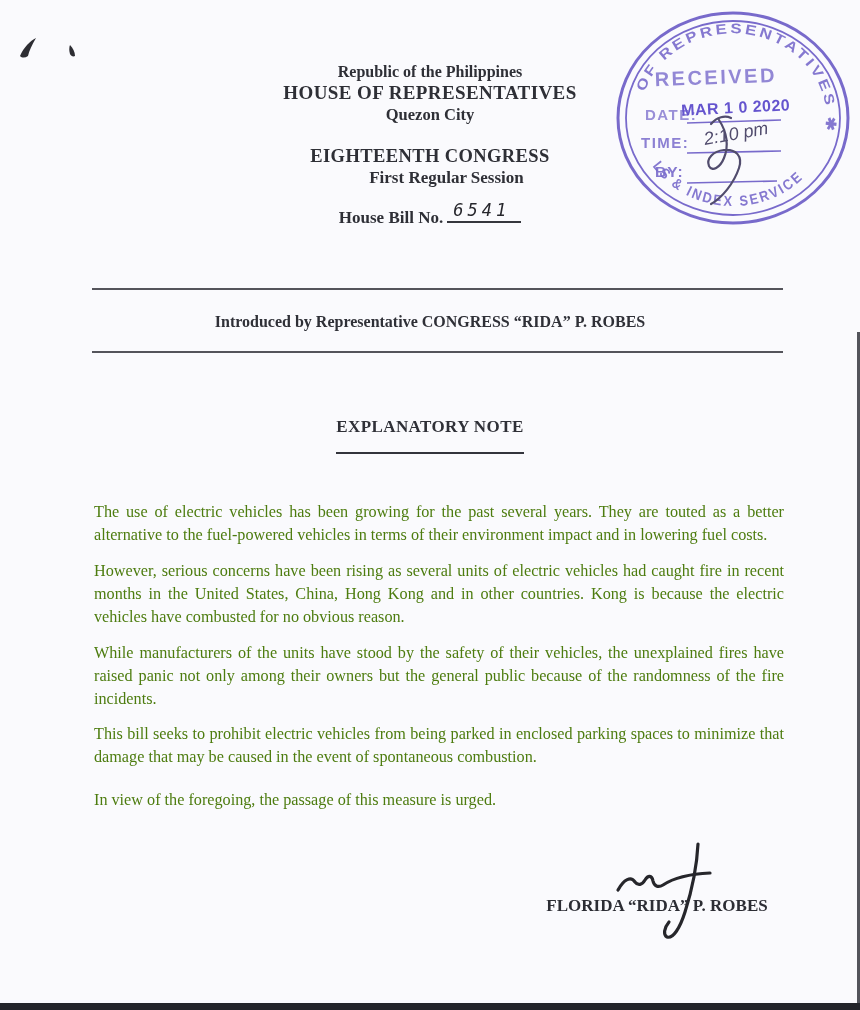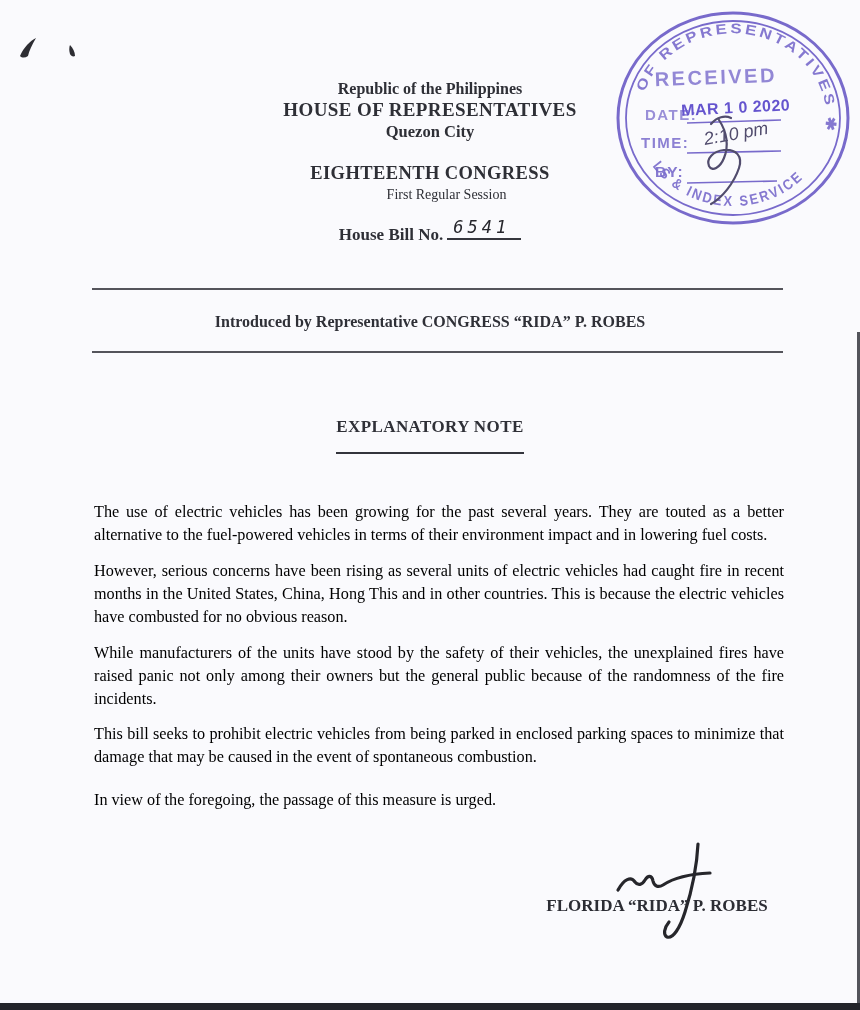--- a/index.html
+++ b/index.html
@@ -1,47 +1,47 @@
 <!DOCTYPE html>
 <html><head>
 <meta charset="utf-8">
 <style>
   html,body { margin:0; padding:0; }
   .page {
     position:relative; width:860px; height:1010px; overflow:hidden;
     font-family:"Liberation Serif", serif; color:#33343c;
   }
   
-  .doc-header { position:absolute; top:79px; left:0; width:860px; text-align:center; color:#2e2f36; }
+  .doc-header { position:absolute; top:62px; left:0; width:860px; text-align:center; color:#2e2f36; }
   .hdr-1 { font-size:16px; line-height:19px; font-weight:bold; }
   .hdr-2 { font-size:19px; line-height:23px; font-weight:bold; letter-spacing:.4px; }
   .hdr-3 { font-size:16.5px; line-height:21px; font-weight:bold; }
   .hdr-congress { margin-top:20px; font-size:18.5px; line-height:22px; font-weight:bold; letter-spacing:.4px; }
-  .hdr-session { font-size:14px; line-height:21px; font-weight:normal;padding-left:33px; }
+  .hdr-session { font-size:17px; line-height:21px; font-weight:bold;padding-left:33px; }
   .bill-line { margin-top:17px; font-size:17px; font-weight:bold; height:24px; }
   .bill-underline {
     display:inline-block; position:relative; width:74px; height:16px;
     border-bottom:2px solid #35363d; margin-left:4px; vertical-align:baseline;font-style:italic;
   }
   .bill-number {
     position:absolute; left:6px; bottom:1px; font-family:"DejaVu Sans Mono", monospace;
     font-weight:normal; font-size:17px; letter-spacing:4px; color:#26262c; white-space:nowrap;
   }
   
   .rule { position:absolute; left:92px; width:691px; height:2px; background:#54545b; }
   .rule-1 { top:288px; }
   .rule-2 { top:351px; }
   .introduced { position:absolute; top:313px; left:0; width:860px; text-align:center;
     font-size:16px; font-weight:bold; color:#2f3037; }
   .exp-title { position:absolute; top:417px; left:0; width:860px; text-align:center; }
   .exp-title span { display:inline-block; font-size:17px; font-weight:bold; letter-spacing:.4px;
     border-bottom:2px solid #33343c; padding-bottom:15px; color:#2f3037; }
   
   .body-text { position:absolute; top:501px; left:94px; width:690px; font-size:16.2px;
-    line-height:23px; text-align:justify; color:#000000; }
+    line-height:23px; text-align:justify; color:#4d7c0f; }
   .body-text p { margin:0 0 13px 0; }
   .body-text p.gap-sm { margin-bottom:12px; }
   .body-text p.gap-lg { margin-bottom:20px; }
   .body-text p:last-child { margin-bottom:0; }
   
   .sig-svg { position:absolute; left:598px; top:838px; }
   .signatory { position:absolute; top:896px; left:517px; width:280px; text-align:center;
     font-size:17px; font-weight:bold; color:#2c2d34; white-space:nowrap; }
   
   .stamp-svg { position:absolute; left:611px; top:5px; opacity:.93; }
@@ -113,21 +113,21 @@
   <div class="rule rule-1"></div>
   <div class="introduced">Introduced by Representative CONGRESS “RIDA” P. ROBES</div>
   <div class="rule rule-2"></div>
 
   <div class="exp-title">
     <span>EXPLANATORY NOTE</span>
   </div>
 
   <div class="body-text">
     <p>The use of electric vehicles has been growing for the past several years. They are touted as a better alternative to the fuel-powered vehicles in terms of their environment impact and in lowering fuel costs.</p>
-    <p>However, serious concerns have been rising as several units of electric vehicles had caught fire in recent months in the United States, China, Hong This and in other countries. This is because the electric vehicles have combusted for no obvious reason.</p>
+    <p>However, serious concerns have been rising as several units of electric vehicles had caught fire in recent months in the United States, China, Hong Kong and in other countries. Kong is because the electric vehicles have combusted for no obvious reason.</p>
     <p class="gap-sm">While manufacturers of the units have stood by the safety of their vehicles, the unexplained fires have raised panic not only among their owners but the general public because of the randomness of the fire incidents.</p>
     <p class="gap-lg">This bill seeks to prohibit electric vehicles from being parked in enclosed parking spaces to minimize that damage that may be caused in the event of spontaneous combustion.</p>
     <p>In view of the foregoing, the passage of this measure is urged.</p>
   </div>
 
   <svg class="sig-svg" width="130" height="105" viewBox="0 0 130 105">
     <g fill="none" stroke="currentColor" stroke-width="3.2" stroke-linecap="round" style="color: rgb(38, 38, 43);">
       <path d="M 20,52 C 26,41 33,38 37,44 C 40,48 44,47 47,42 C 50,37 54,37 55,43 C 56,48 60,50 65,47 C 74,41 90,36 112,35"></path>
       <path d="M 100,6 C 99,26 94,52 87,74 C 82,90 75,101 69,99 C 65,97 66,90 71,84"></path>
     </g>

